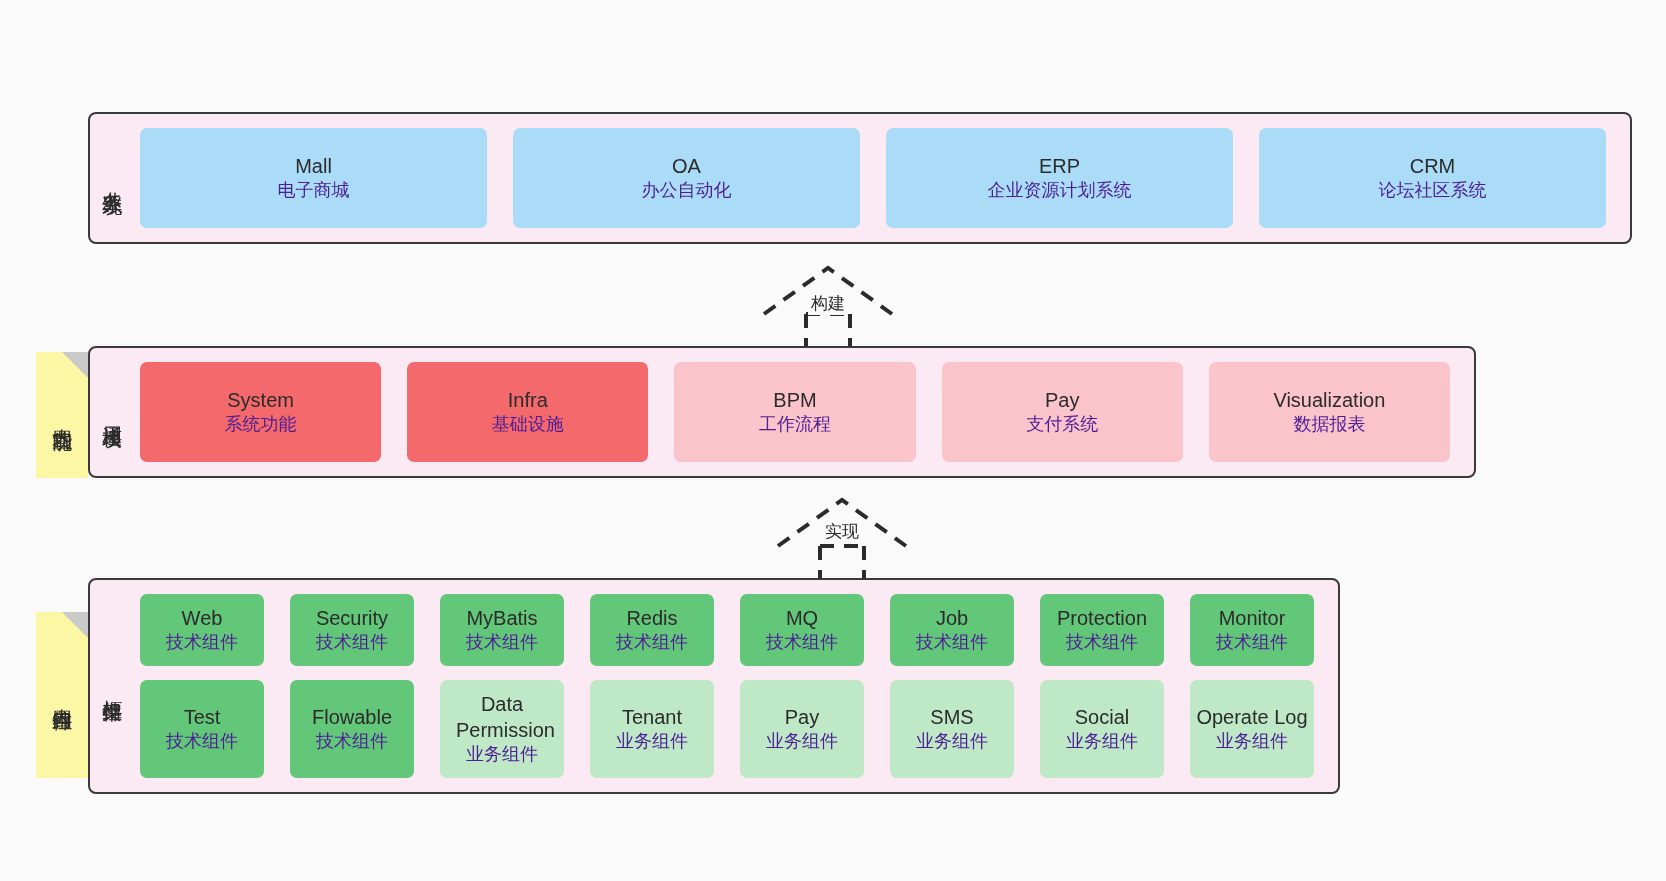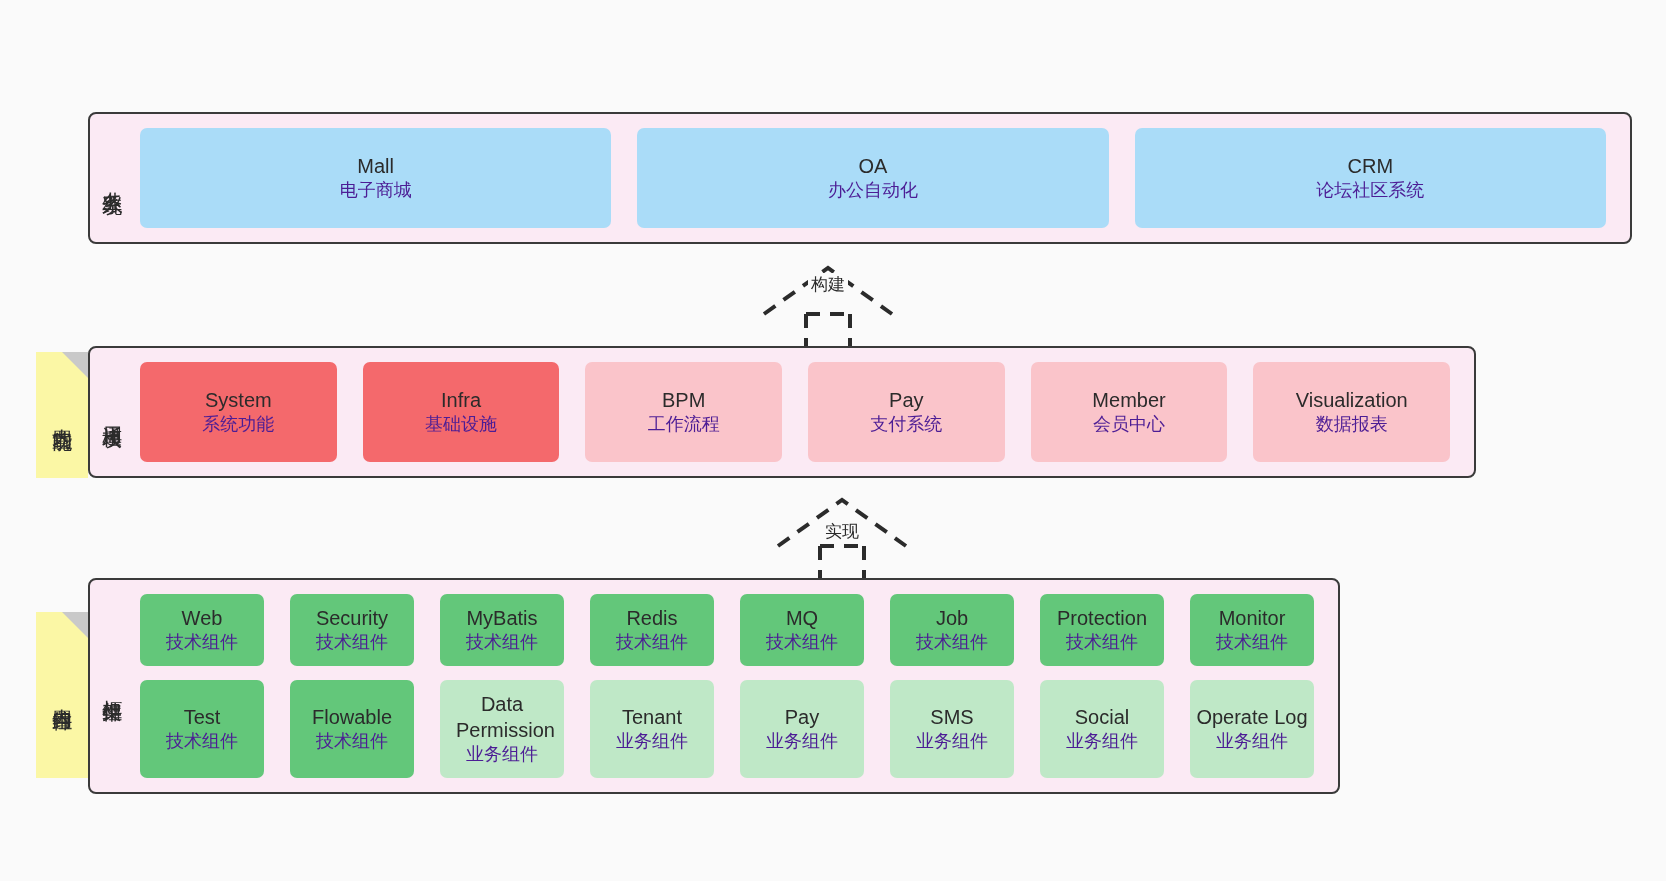--- a/index.html
+++ b/index.html
@@ -146,35 +146,39 @@
       <div class="card-row">
         <div class="card c-blue">
           <span class="ttl">Mall</span>
           <span class="sub">电子商城</span>
         </div>
         <div class="card c-blue">
           <span class="ttl">OA</span>
           <span class="sub">办公自动化</span>
         </div>
         <div class="card c-blue">
+          <span class="ttl">ERP</span>
+          <span class="sub">企业资源计划系统</span>
+        </div>
+        <div class="card c-blue">
           <span class="ttl">CRM</span>
           <span class="sub">论坛社区系统</span>
         </div>
       </div>
     </div>
   </div>
 
   <div class="connector" id="conn-build" style="left:758px; top:262px; width:140px; height:84px;">
     <svg width="140" height="84" viewBox="0 0 140 84">
       <path d="M6 52 L70 6 L134 52" fill="none" stroke="#2b2b2b" stroke-width="4" stroke-dasharray="14 10" stroke-linecap="butt"></path>
       <path d="M48 52 L48 84" fill="none" stroke="#2b2b2b" stroke-width="4" stroke-dasharray="14 10"></path>
       <path d="M92 52 L92 84" fill="none" stroke="#2b2b2b" stroke-width="4" stroke-dasharray="14 10"></path>
       <path d="M48 52 L92 52" fill="none" stroke="#2b2b2b" stroke-width="4" stroke-dasharray="14 10"></path>
     </svg>
-    <span class="lbl" style="top:11px;font-family:Liberation Serif, serif;">构建</span>
+    <span class="lbl" style="top:30px;font-family:Liberation Serif, serif;">构建</span>
   </div>
 
   <div class="sticky" id="sticky-func" style="left:36px; top:352px; width:52px; height:126px;">
     <span class="fold"></span>
     <span>内置功能</span>
   </div>
 
   <div class="section" id="sec-modules" style="left:88px; top:346px; width:1388px; height:132px;">
     <div class="section-title">通用模块</div>
     <div class="cards">
@@ -187,24 +191,20 @@
           <span class="ttl">Infra</span>
           <span class="sub">基础设施</span>
         </div>
         <div class="card c-pink">
           <span class="ttl">BPM</span>
           <span class="sub">工作流程</span>
         </div>
         <div class="card c-pink">
           <span class="ttl">Pay</span>
           <span class="sub">支付系统</span>
-        </div>
-        <div class="card c-pink">
-          <span class="ttl">Member</span>
-          <span class="sub">会员中心</span>
         </div>
         <div class="card c-pink">
           <span class="ttl">Visualization</span>
           <span class="sub">数据报表</span>
         </div>
       </div>
     </div>
   </div>
 
   <div class="connector" id="conn-impl" style="left:772px; top:494px; width:140px; height:84px;">

